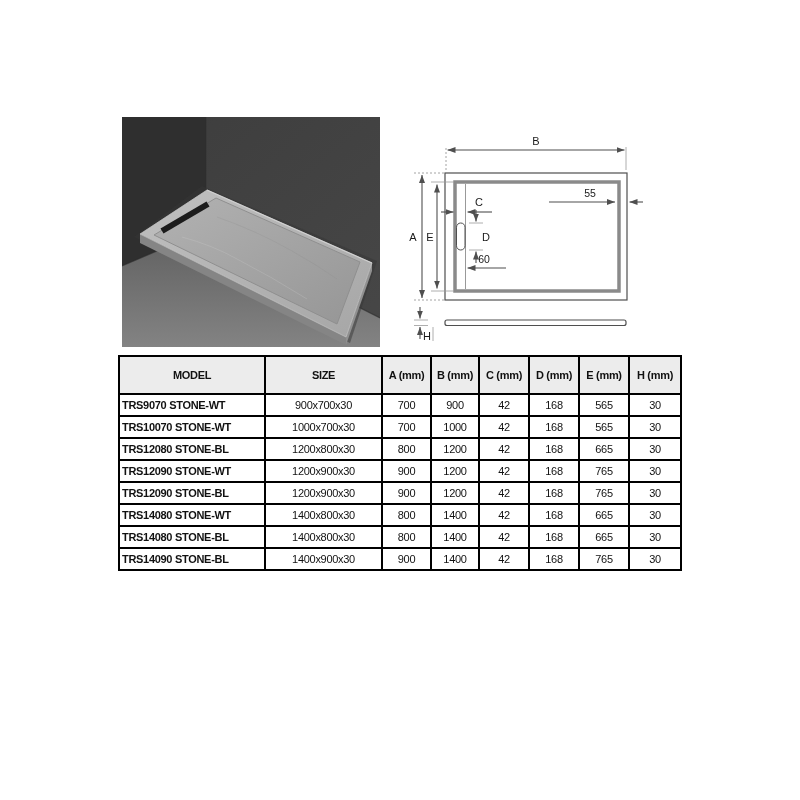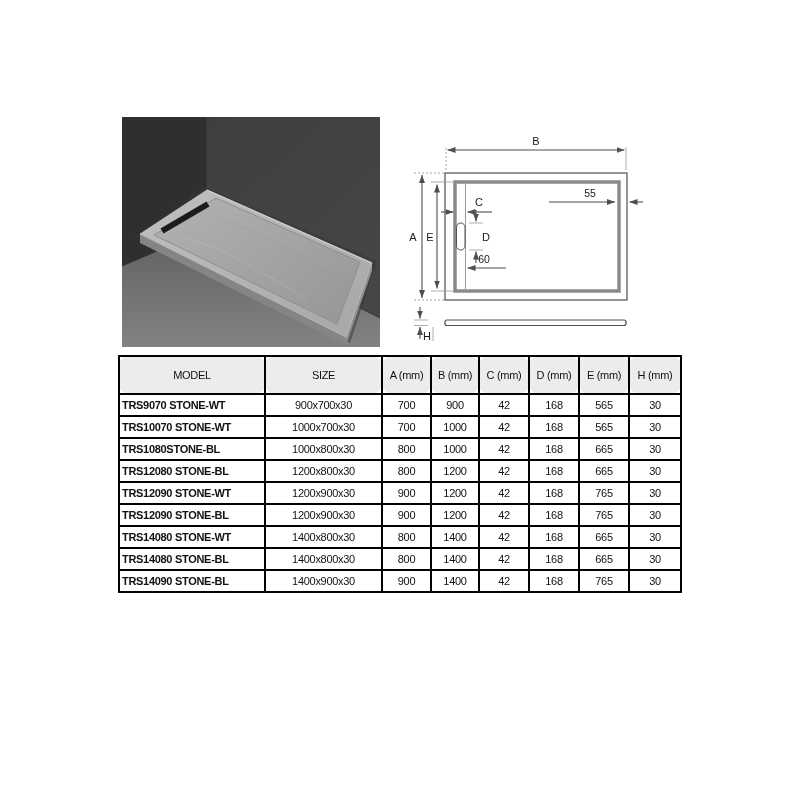--- a/index.html
+++ b/index.html
@@ -18,21 +18,21 @@
   .rim{stroke:var(--diagram-rim,#8a8a8a);stroke-width:3.5;fill:#fff;}
   .dtext{font-family:"Liberation Sans","DejaVu Sans",sans-serif;font-size:11px;fill:#1a1a1a;}
   .dtext-sm{font-family:"Liberation Sans","DejaVu Sans",sans-serif;font-size:10.5px;fill:#1a1a1a;}
   .arrowhead{fill:var(--diagram-line,#4f4f4f);}
 
   
   .spec{position:absolute;left:118px;top:355px;border-collapse:collapse;table-layout:fixed;
         background:#fff;}
   .spec th,.spec td{border:2px solid var(--table-border,#000);font-size:11px;color:#111;
         text-align:center;padding:0 2px;white-space:nowrap;overflow:hidden;letter-spacing:-0.3px;}
-  .spec th{height:36px;background:var(--header-bg,#ececec);font-weight:normal;border-radius:10px;}
+  .spec th{height:36px;background:var(--header-bg,#ececec);font-weight:bold;}
   .spec td{height:20px;font-weight:normal;}
   .spec td.model{font-weight:bold;text-align:left;}
 </style>
 </head>
 <body>
 
 <div class="canvas">
 
   <svg class="photo" viewBox="0 0 258 230" xmlns="http://www.w3.org/2000/svg">
     <defs>
@@ -162,30 +162,20 @@
           <td class="model">TRS10070 STONE-WT</td>
           <td>1000x700x30</td>
           <td>700</td>
           <td>1000</td>
           <td>42</td>
           <td>168</td>
           <td>565</td>
           <td>30</td>
         </tr>
         <tr>
-          <td class="model">TRS1080STONE-BL</td>
-          <td>1000x800x30</td>
-          <td>800</td>
-          <td>1000</td>
-          <td>42</td>
-          <td>168</td>
-          <td>665</td>
-          <td>30</td>
-        </tr>
-        <tr>
           <td class="model">TRS12080 STONE-BL</td>
           <td>1200x800x30</td>
           <td>800</td>
           <td>1200</td>
           <td>42</td>
           <td>168</td>
           <td>665</td>
           <td>30</td>
         </tr>
         <tr>

